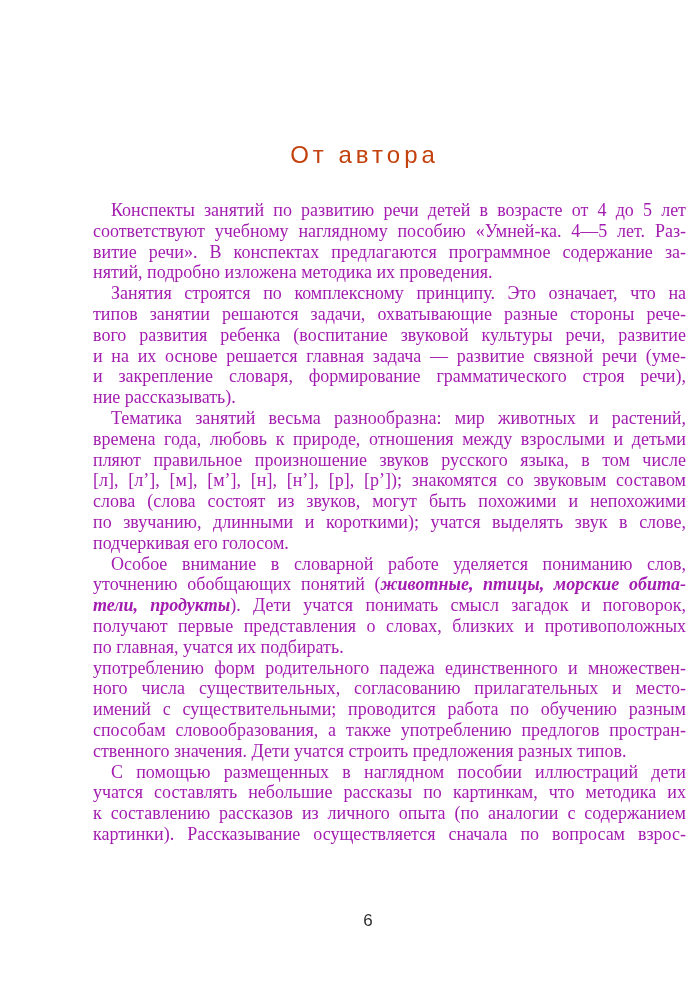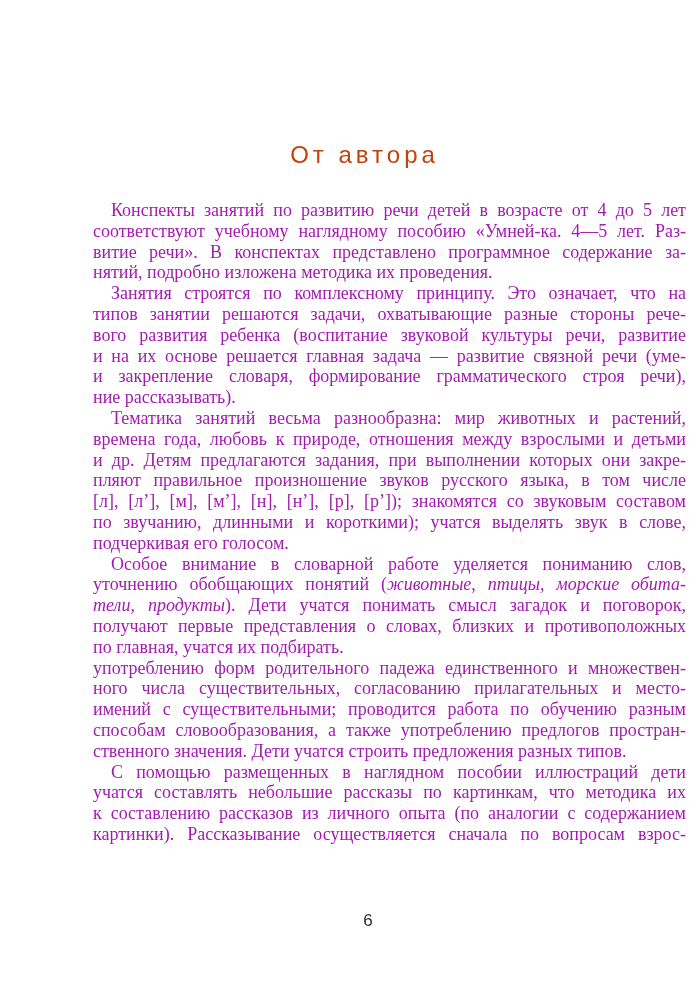--- a/index.html
+++ b/index.html
@@ -38,56 +38,56 @@
   .line {
     text-align: justify;
     text-align-last: justify;
     height: 20.8px;
     white-space: nowrap;
   }
   .line.last {
     text-align-last: left;
   }
   .line.indent { text-indent: 18px; }
-  .it { font-style: italic; }
+  .it { font-style: italic; font-weight: bold; }
   .folio {
     position: absolute;
     top: 911px; left: 50px; width: 636px;
     text-align: center;
     font-family: "Liberation Sans", sans-serif;
     font-size: 17px;
     color: #2e2e2e;
   }
 </style>
 </head>
 <body>
 
 <div class="page">
   <div class="title">От автора</div>
   <div class="body-text">
       <div class="paragraph">
         <div class="line indent"><span>Конспекты занятий по развитию речи детей в возрасте от 4 до 5 лет</span></div>
         <div class="line"><span>соответствуют учебному наглядному пособию «Умней-ка. 4—5 лет. Раз-</span></div>
-        <div class="line"><span>витие речи». В конспектах представлено программное содержание за-</span></div>
+        <div class="line"><span>витие речи». В конспектах предлагаются программное содержание за-</span></div>
         <div class="line last"><span>нятий, подробно изложена методика их проведения.</span></div>
       </div>
       <div class="paragraph">
         <div class="line indent"><span>Занятия строятся по комплексному принципу. Это означает, что на</span></div>
         <div class="line"><span>типов занятии решаются задачи, охватывающие разные стороны рече-</span></div>
         <div class="line"><span>вого развития ребенка (воспитание звуковой культуры речи, развитие</span></div>
         <div class="line"><span>и на их основе решается главная задача — развитие связной речи (уме-</span></div>
         <div class="line"><span>и закрепление словаря, формирование грамматического строя речи),</span></div>
         <div class="line last"><span>ние рассказывать).</span></div>
       </div>
       <div class="paragraph">
         <div class="line indent"><span>Тематика занятий весьма разнообразна: мир животных и растений,</span></div>
         <div class="line"><span>времена года, любовь к природе, отношения между взрослыми и детьми</span></div>
-        <div class="line"><span>и др. Детям предлагаются задания, при выполнении которых они закре-</span></div>
         <div class="line"><span>пляют правильное произношение звуков русского языка, в том числе</span></div>
         <div class="line"><span>[л], [л’], [м], [м’], [н], [н’], [р], [р’]); знакомятся со звуковым составом</span></div>
+        <div class="line"><span>слова (слова состоят из звуков, могут быть похожими и непохожими</span></div>
         <div class="line"><span>по звучанию, длинными и короткими); учатся выделять звук в слове,</span></div>
         <div class="line last"><span>подчеркивая его голосом.</span></div>
       </div>
       <div class="paragraph">
         <div class="line indent"><span>Особое внимание в словарной работе уделяется пониманию слов,</span></div>
         <div class="line"><span>уточнению обобщающих понятий (</span><span class="it">животные, птицы, морские обита-</span></div>
         <div class="line"><span class="it">тели, продукты</span><span>). Дети учатся понимать смысл загадок и поговорок,</span></div>
         <div class="line"><span>получают первые представления о словах, близких и противоположных</span></div>
         <div class="line last"><span>по главная, учатся их подбирать.</span></div>
       </div>

